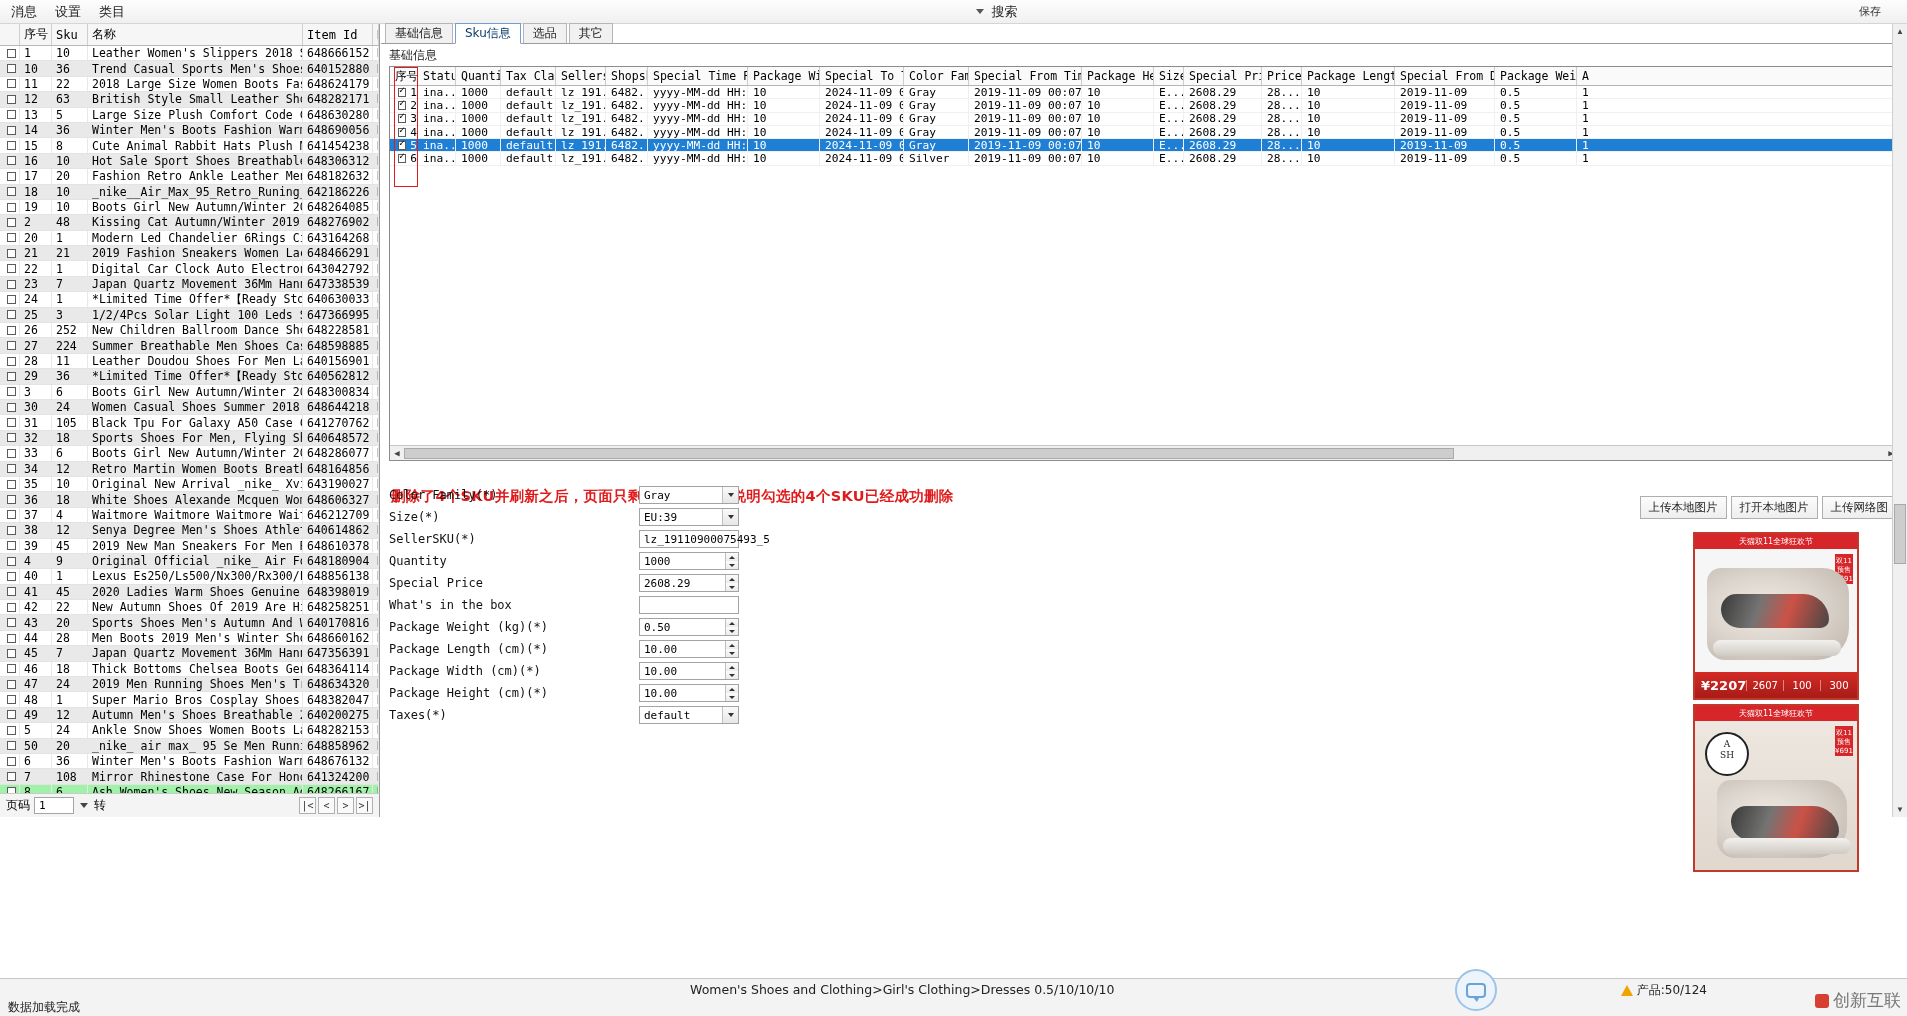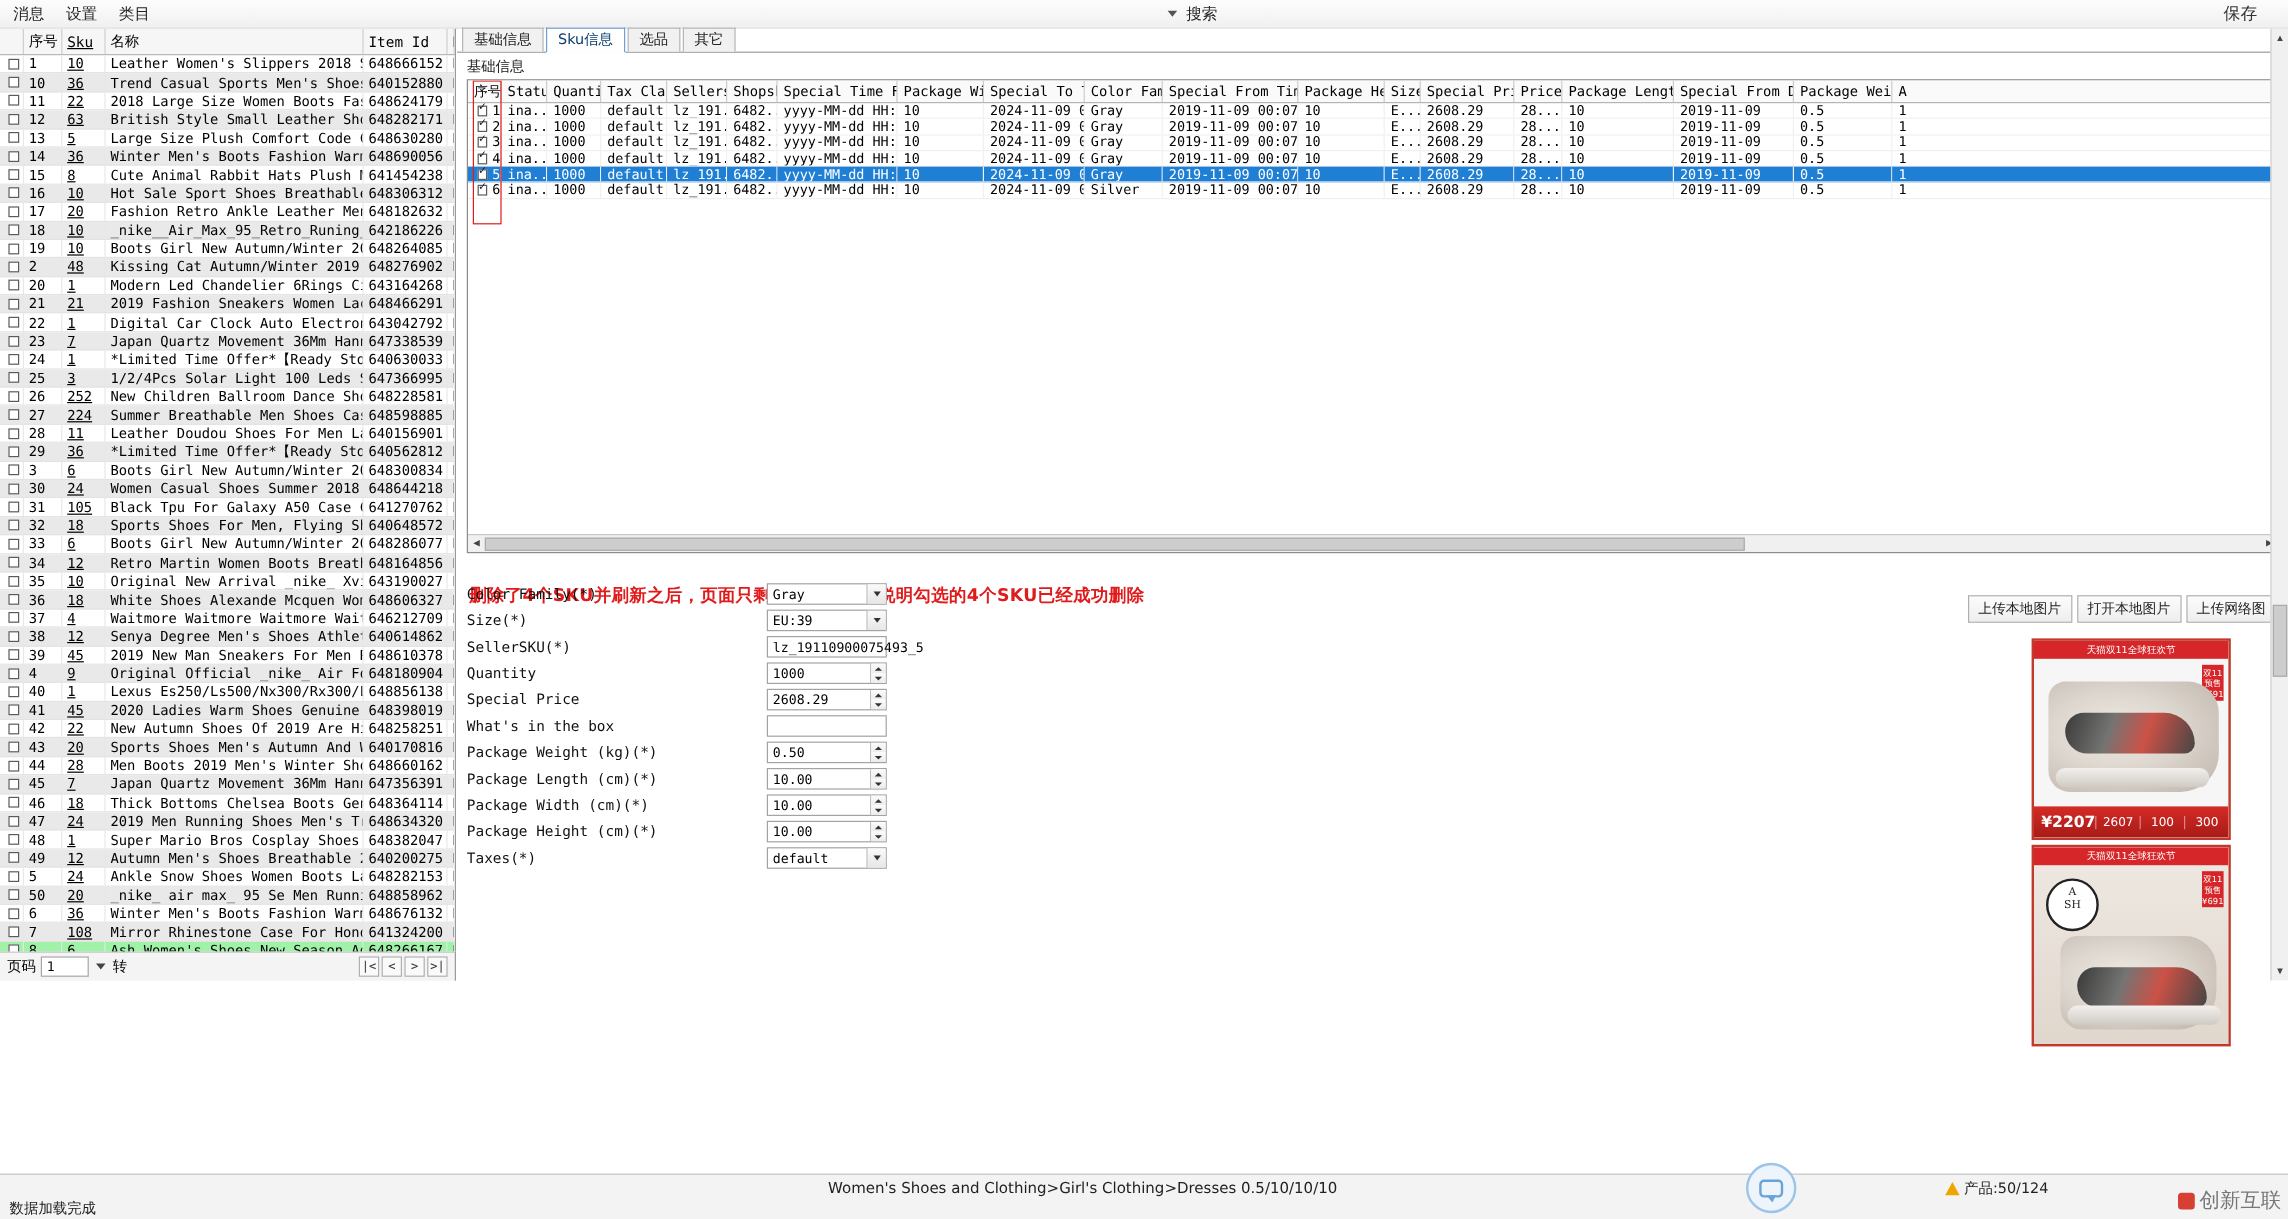--- a/index.html
+++ b/index.html
@@ -26,37 +26,37 @@
     padding: 3px 9px; font-size: 13px; color: #222; cursor: default;
     font-family: "DejaVu Sans", sans-serif;
   }
   .menubar .spacer { flex: 1; }
   .caret-small {
     width: 0; height: 0; border-left: 4px solid transparent;
     border-right: 4px solid transparent; border-top: 5px solid #555;
     margin-right: 8px;
   }
   .search-label { font-size: 13px; color: #222; font-family: "DejaVu Sans", sans-serif; }
-  .save-label { font-size: 14px; color: #333; padding-right: 26px; font-family: Liberation Mono, monospace; }
+  .save-label { font-size: 11px; color: #333; padding-right: 26px; font-family: Liberation Mono, monospace; }
 
   
   .left-panel {
     position: absolute; left: 0; top: 24px; width: 380px; height: 793px;
     background: #fff; border-right: 1px solid #9a9a9a;
     display: flex; flex-direction: column;
   }
   .lp-head {
     display: flex; height: 22px; background: #f6f6f6;
     border-bottom: 1px solid #b8b8b8; align-items: center;
     font-family: "DejaVu Sans Mono", monospace; font-size: 12px;
   }
   .lp-head .hc { border-right: 1px solid #cfcfcf; height: 100%; display: flex; align-items: center; padding-left: 4px; overflow: hidden; white-space: nowrap; }
   .c-chk  { width: 20px; flex: 0 0 20px; }
   .c-no   { width: 32px; flex: 0 0 32px; }
-  .c-sku  { width: 36px; flex: 0 0 36px; text-decoration: underline; }
+  .c-sku  { width: 36px; flex: 0 0 36px; }
   .c-name { width: 215px; flex: 0 0 215px; }
   .c-item { width: 70px; flex: 0 0 70px; }
   .c-tail { flex: 1; }
   .lp-body { flex: 1; overflow: hidden; position: relative; }
   .lrow {
     display: flex; height: 15.4px; align-items: center;
     font-family: "DejaVu Sans Mono", monospace; font-size: 11.5px;
     border-bottom: 1px solid #e3e3e3;
   }
   .lrow .cell { height: 100%; display: flex; align-items: center; padding-left: 4px; overflow: hidden; white-space: nowrap; border-right: 1px solid #e8e8e8; }

